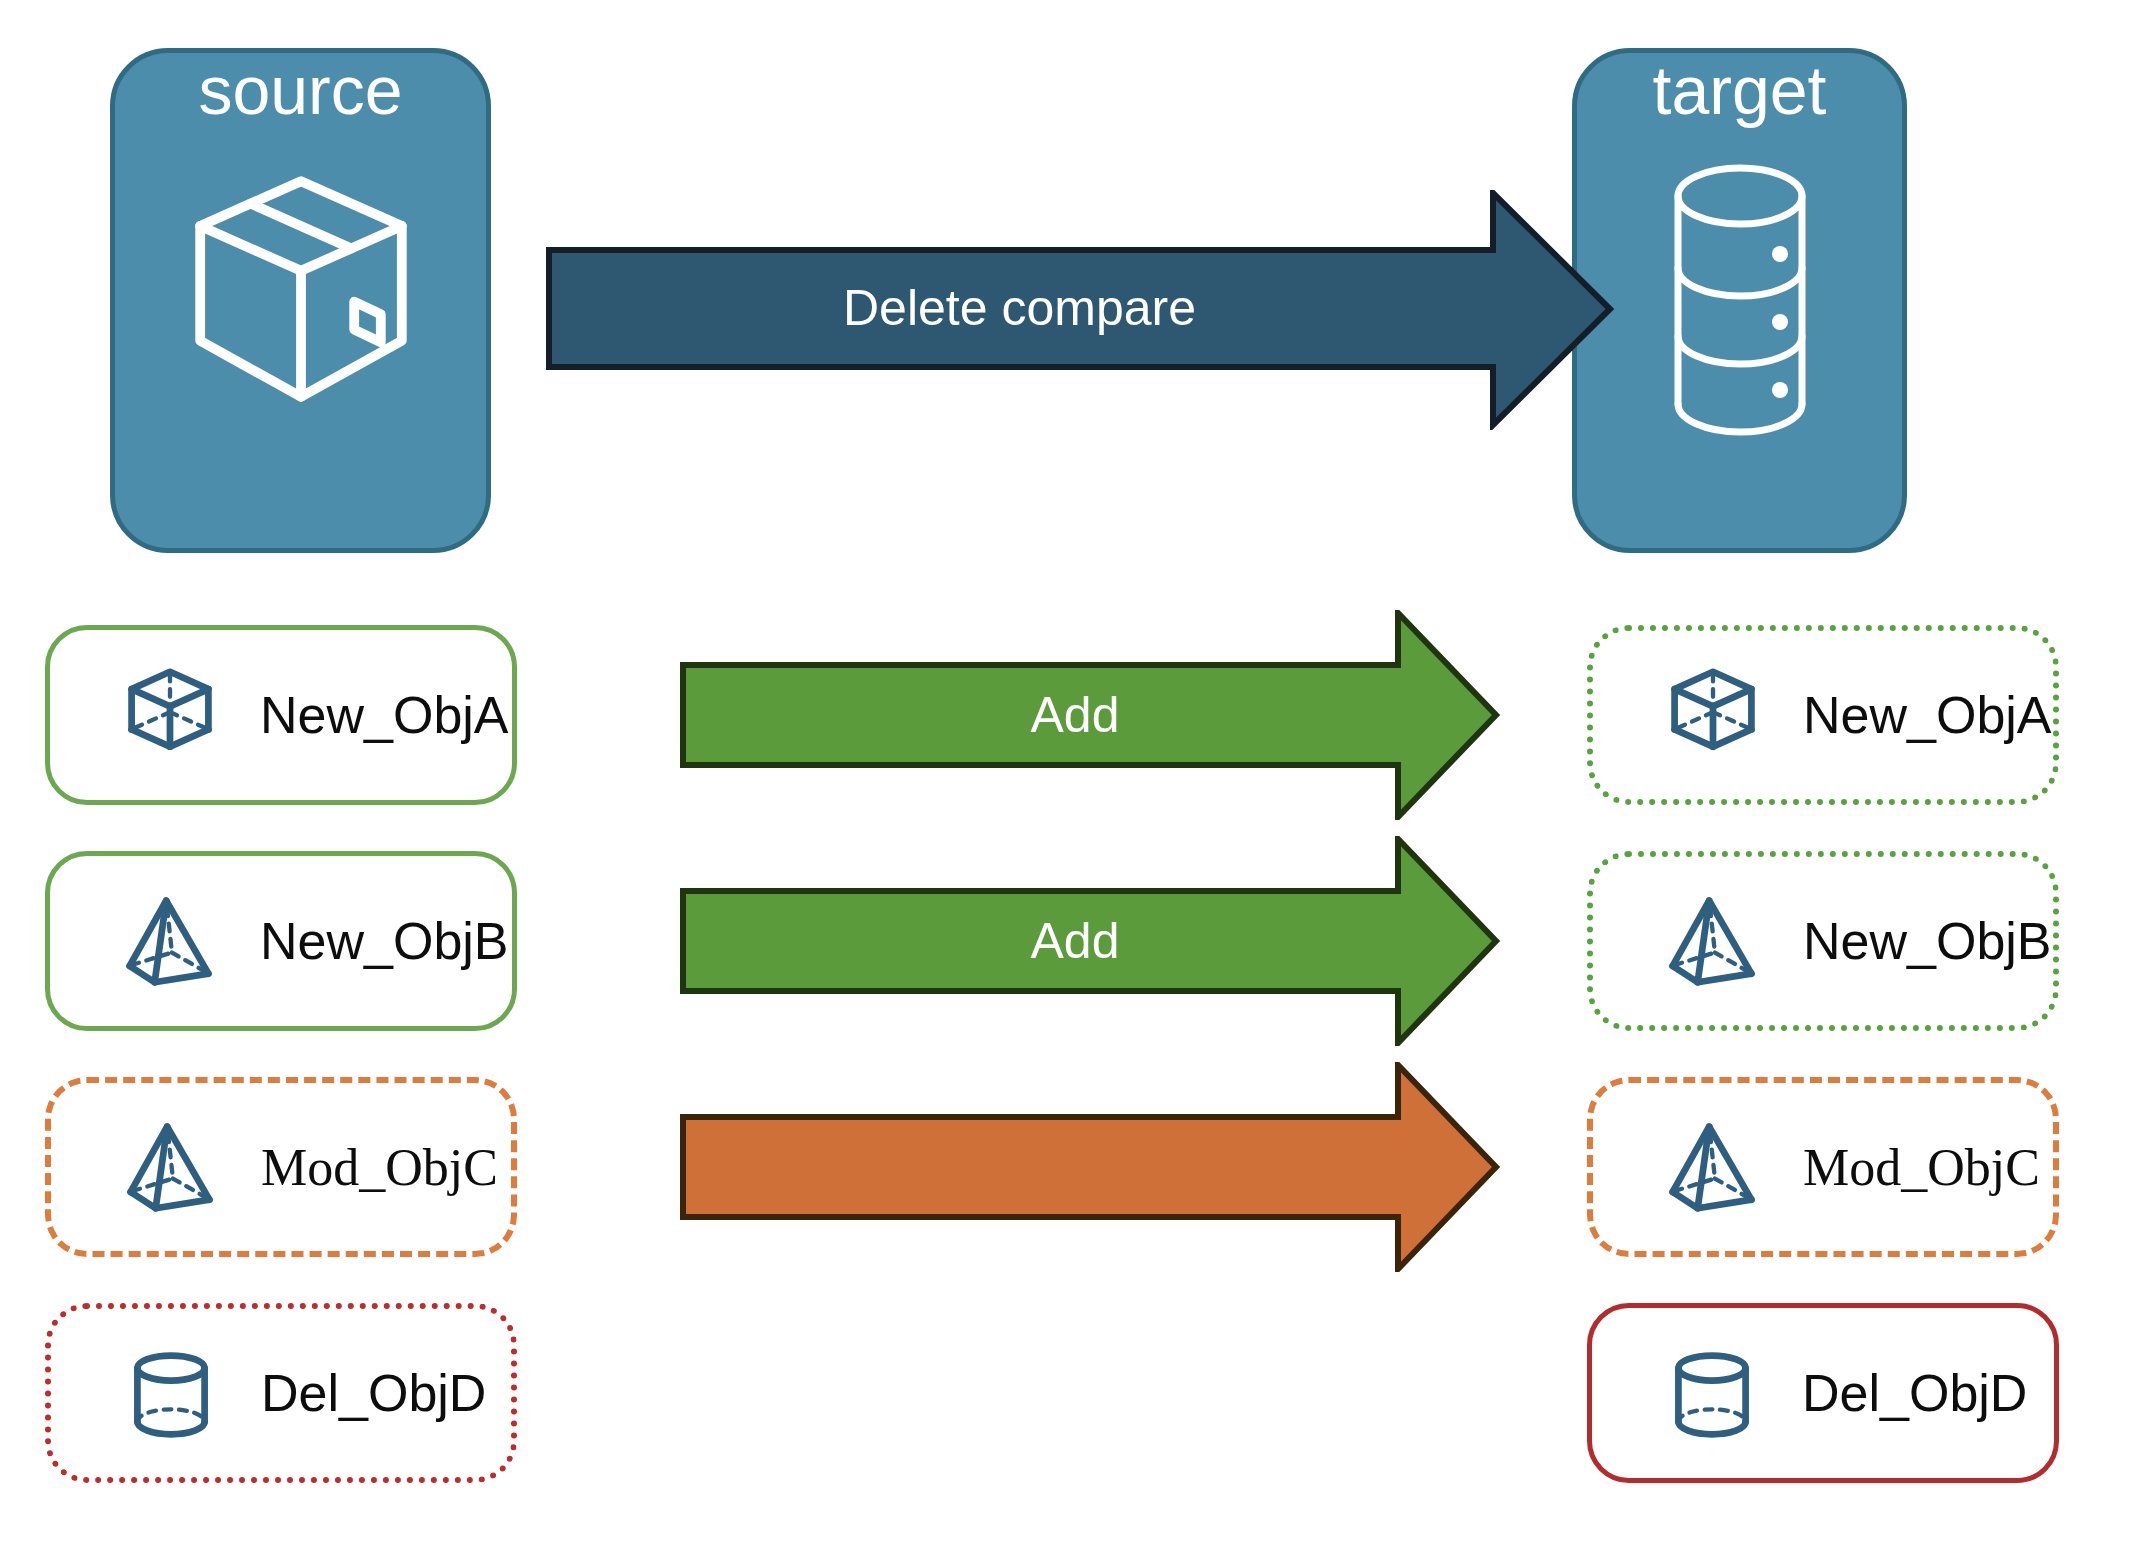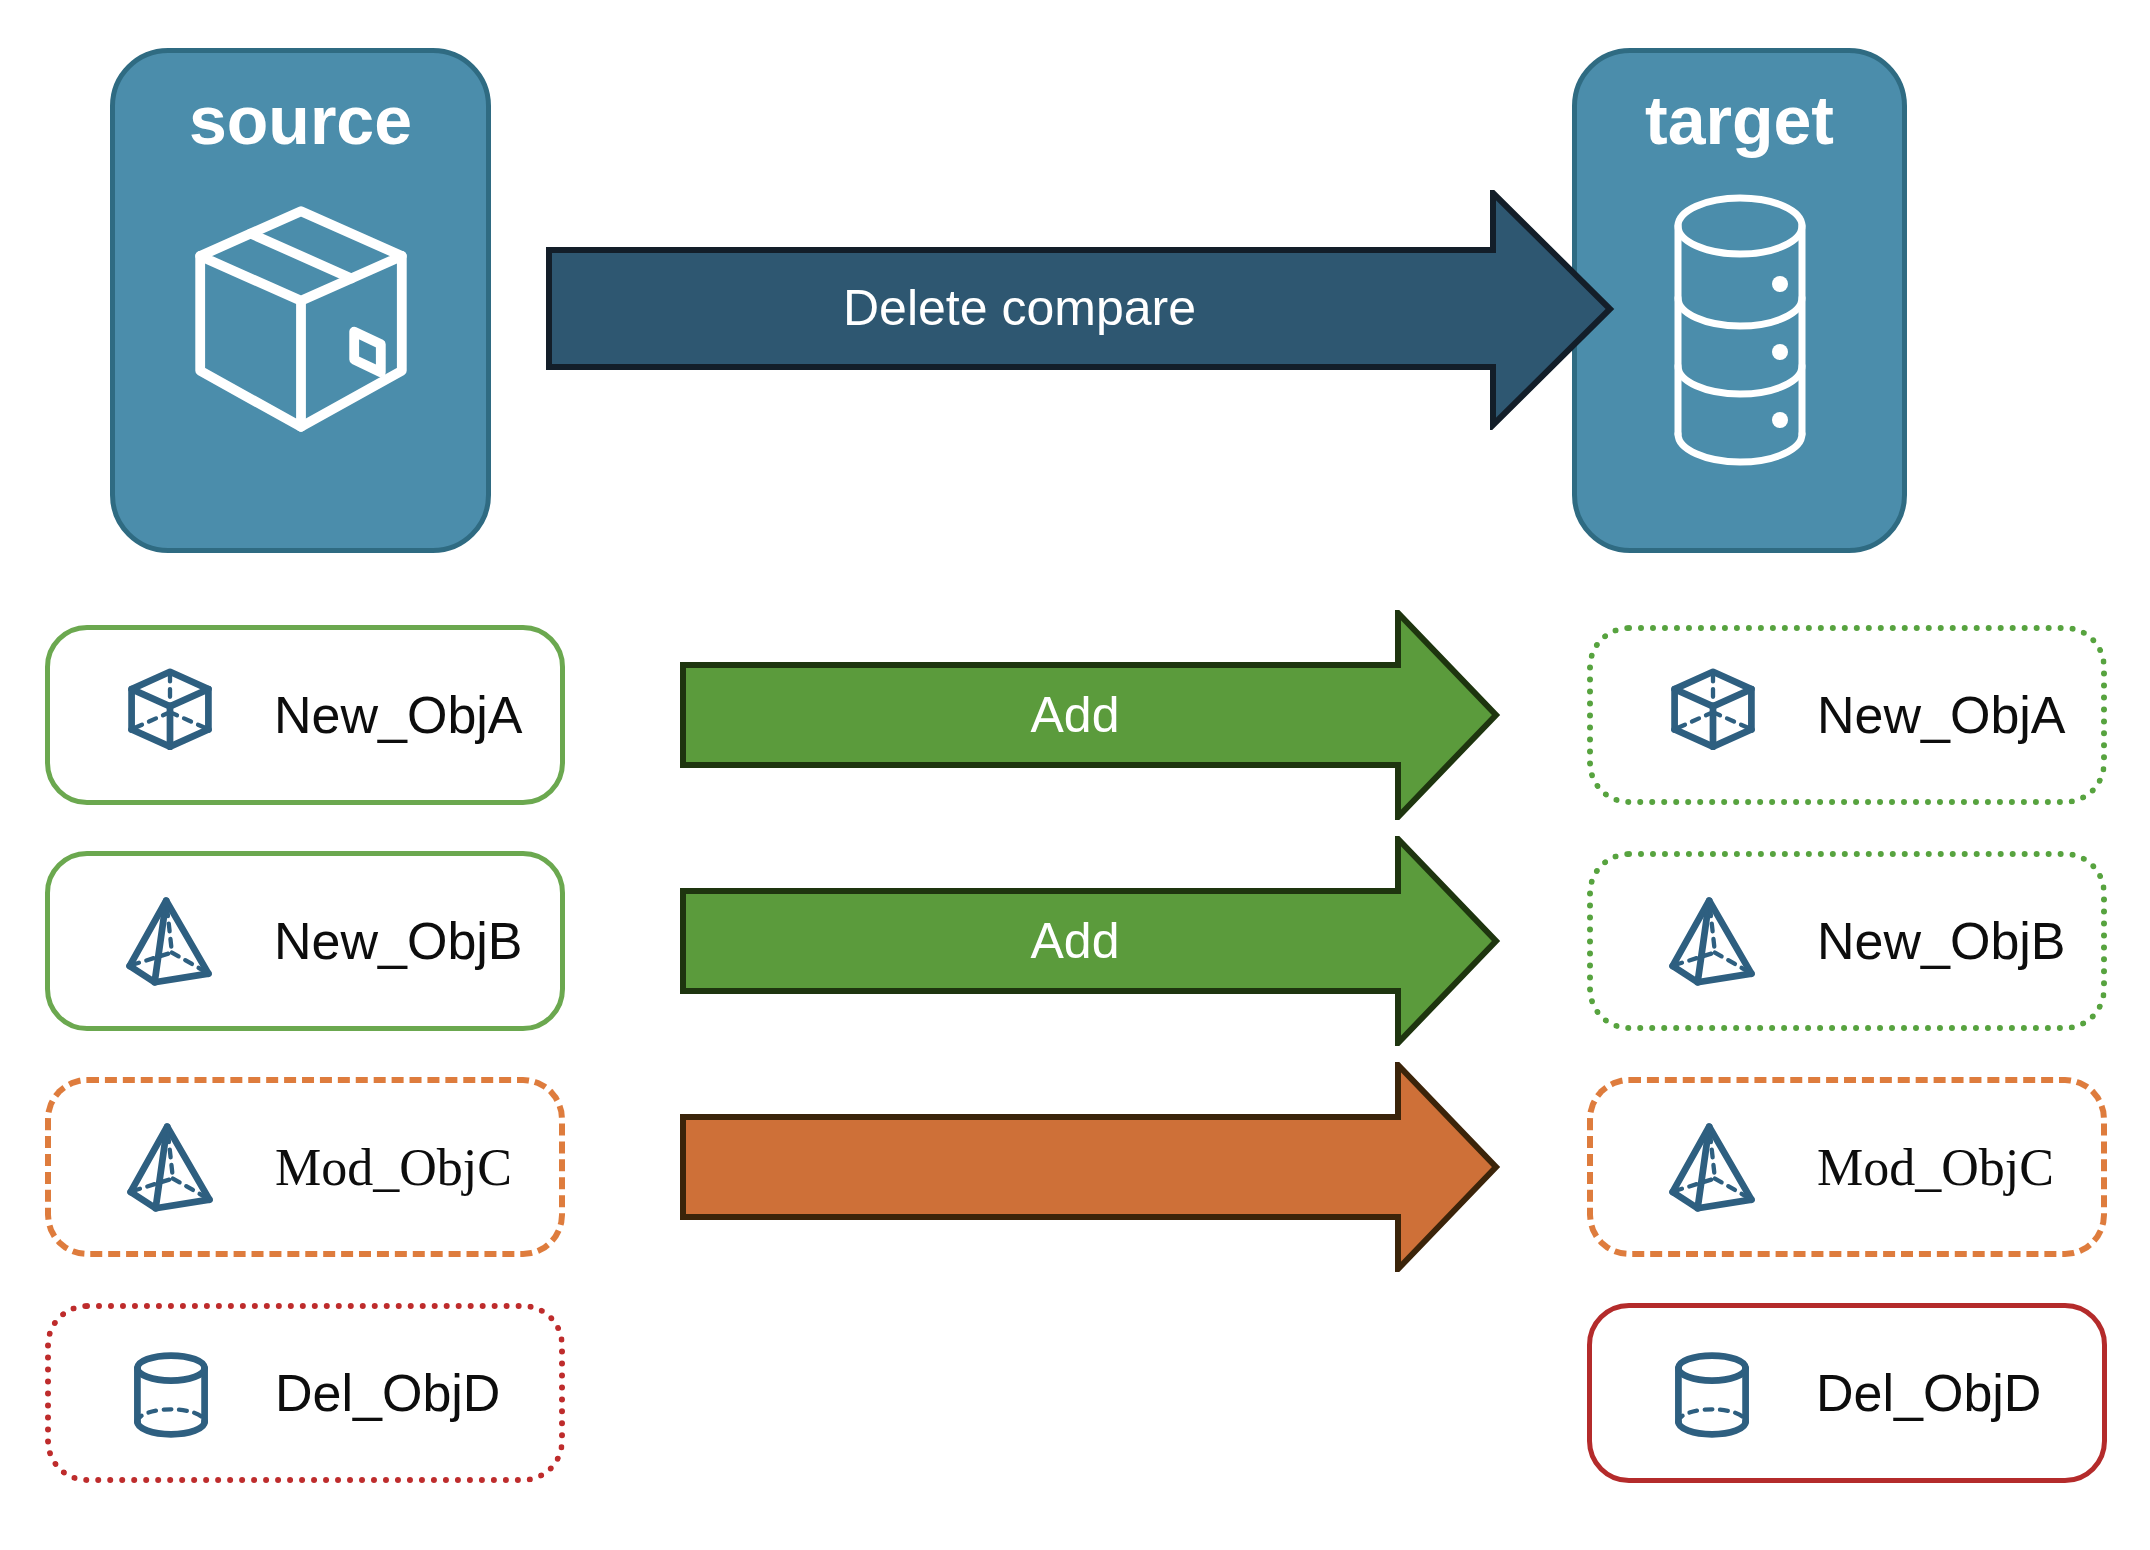--- a/index.html
+++ b/index.html
@@ -9,21 +9,21 @@
   }
   
   .node{
     position:absolute;top:48px;height:505px;box-sizing:border-box;
     background:#4B8DAB;border:5px solid #2F6B82;border-radius:58px;
     display:flex;flex-direction:column;align-items:center;
   }
   .node.source{left:110px;width:381px;}
   .node.target{left:1572px;width:335px;}
   .node-title{
-    margin-top:30px;color:#ffffff;font-size:68px;font-weight:bold;line-height:1.1;
+    color:#ffffff;font-size:68px;font-weight:normal;line-height:1.1;
   }
   .node-icon{margin-top:28px;}
   .node-icon svg{display:block;}
   .wicon{stroke:#ffffff;fill:none;stroke-width:7;stroke-linejoin:round;stroke-linecap:round;}
 
   
   .arrowbox{position:absolute;}
   .arrowbox svg{display:block;position:absolute;left:0;top:0;}
   .arrow-label{
     position:absolute;color:#ffffff;text-align:center;font-size:50px;
@@ -34,23 +34,23 @@
   .row-arrow{left:680px;width:822px;height:210px;}
   .row-arrow .arrow-label{left:0;top:55px;width:718px;height:100px;line-height:100px;padding-left:36px;}
 
   .poly-schema{fill:#2E5771;stroke:#131E29;stroke-width:6;}
   .poly-add{fill:#5B9B3C;stroke:#1E350F;stroke-width:6;}
   .poly-update{fill:#CE7038;stroke:#3B240A;stroke-width:6;}
   .poly-delete{fill:#AF2B2B;stroke:#2B0707;stroke-width:6;}
 
   
   .objbox{
-    position:absolute;height:180px;width:520px;box-sizing:border-box;
+    position:absolute;height:180px;width:472px;box-sizing:border-box;
     background:#ffffff;border-radius:42px;
-    display:flex;align-items:center;padding-left:72px;gap:56px;
+    display:flex;align-items:center;padding-left:72px;gap:42px;
   }
   .objbox .obj-label{font-size:52px;color:#0d0d0d;white-space:nowrap;}
   .objbox svg{display:block;flex:none;}
   .left-col{left:45px;}
   .right-col{left:1587px;}
   .b-green-solid {border:5px solid #6BA84F;}
   .b-green-dotted{border:6px dotted #57A33F;}
   .b-orange-dashed{border:6px dashed #DE7C3D;font-family:Liberation Serif, serif;}
   .b-red-dotted {border:6px dotted #BE2C2C;}
   .b-red-solid  {border:5px solid #B42B2B;}

